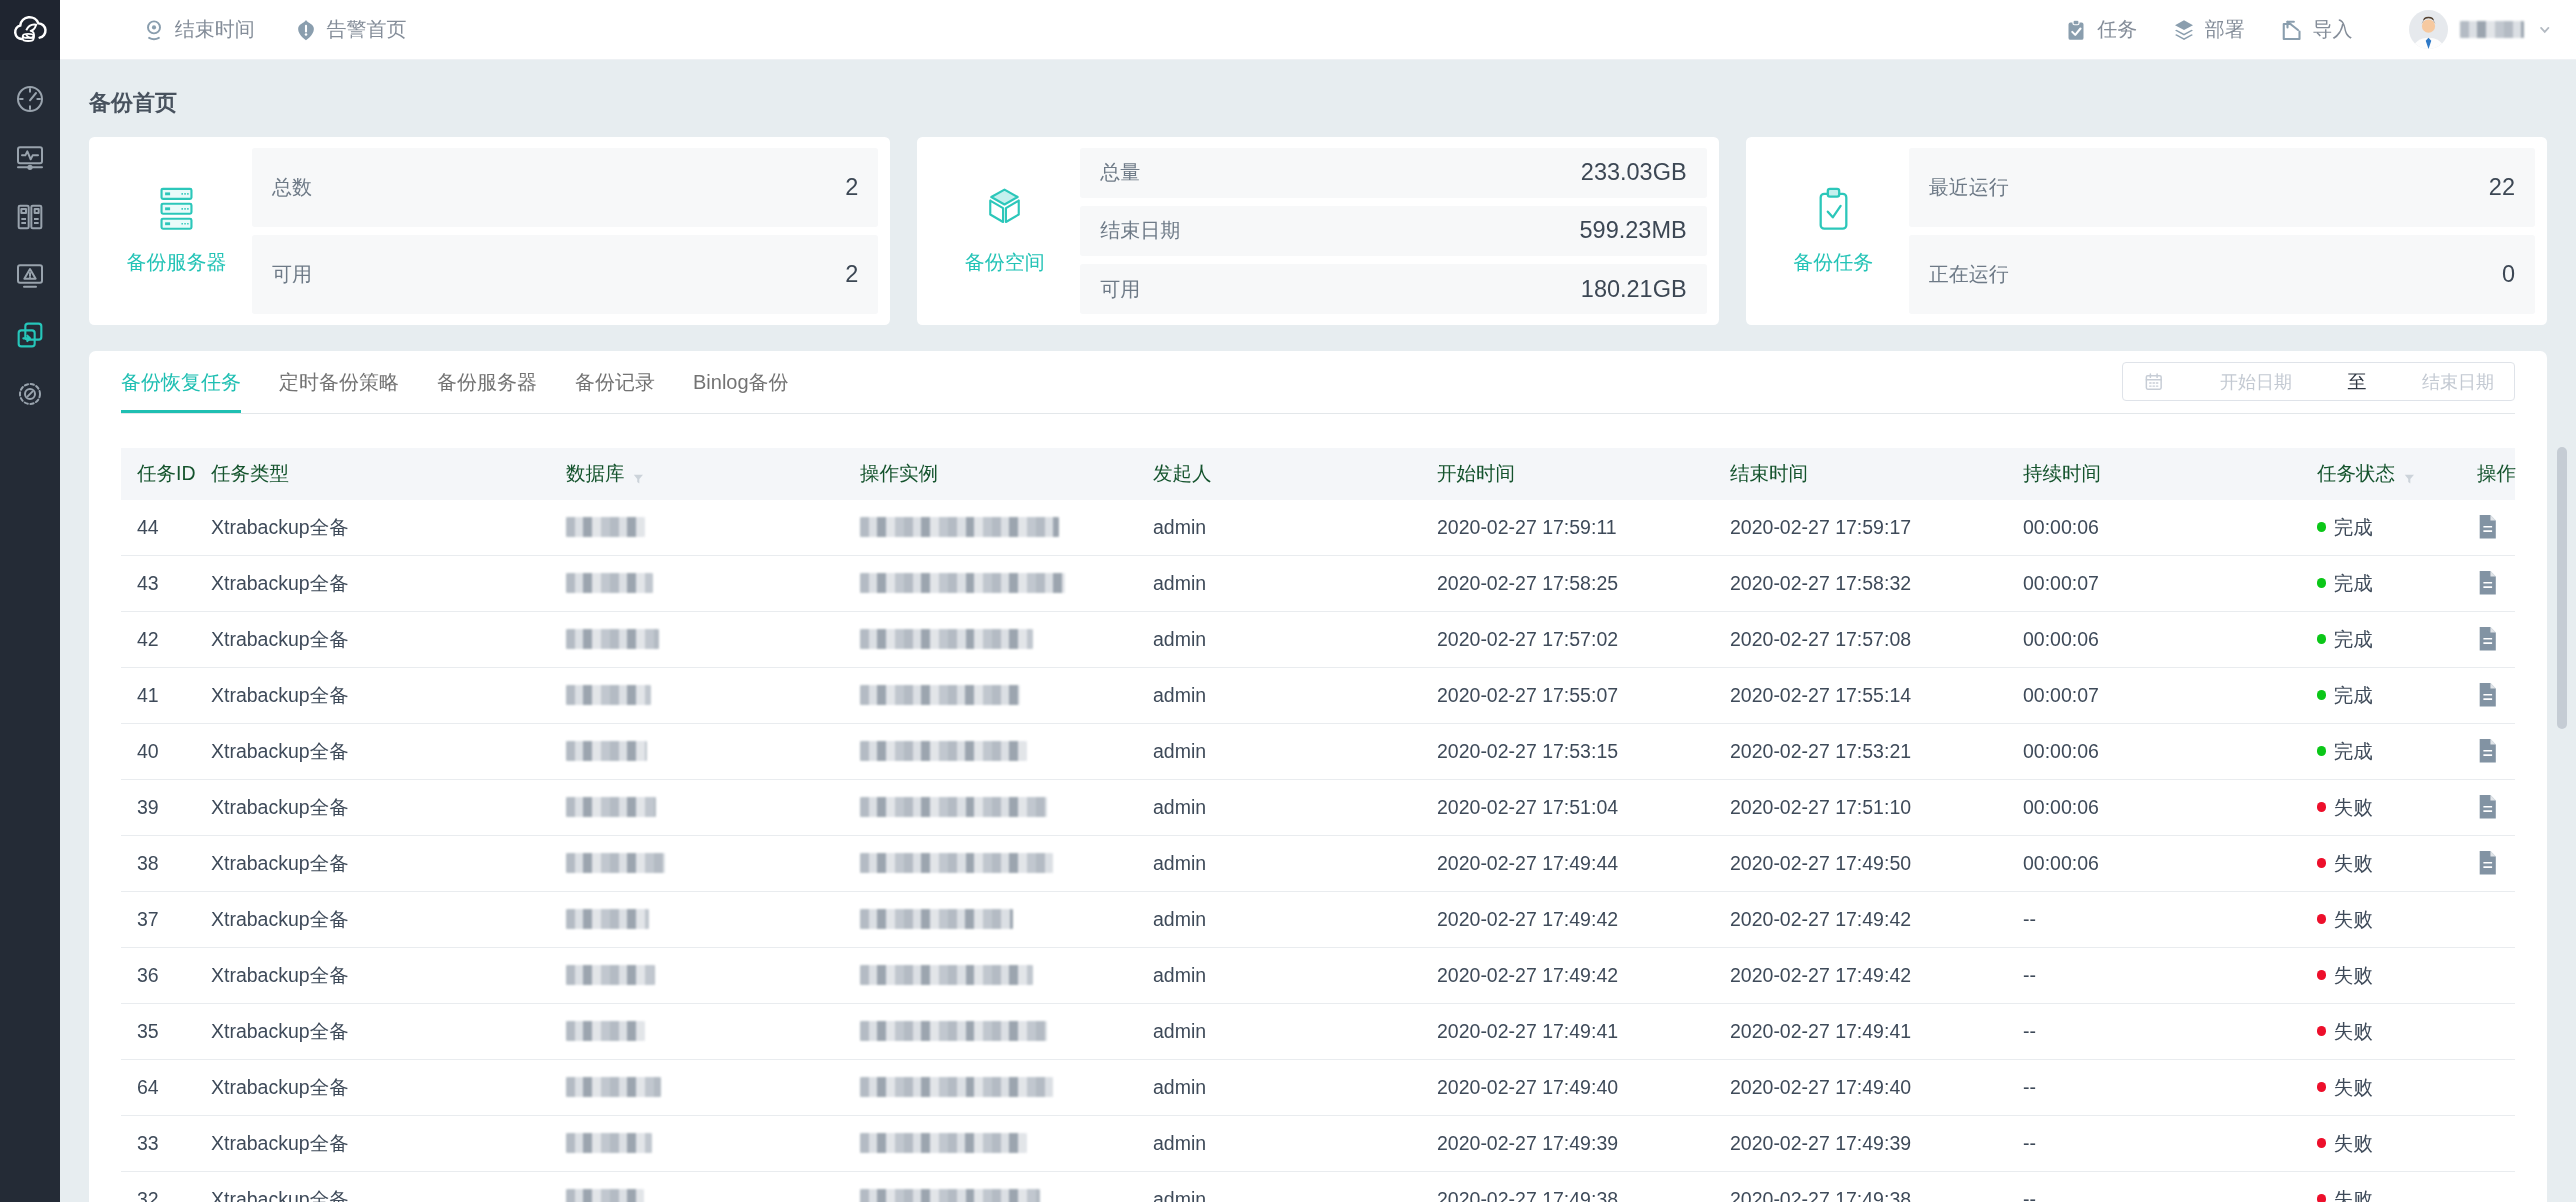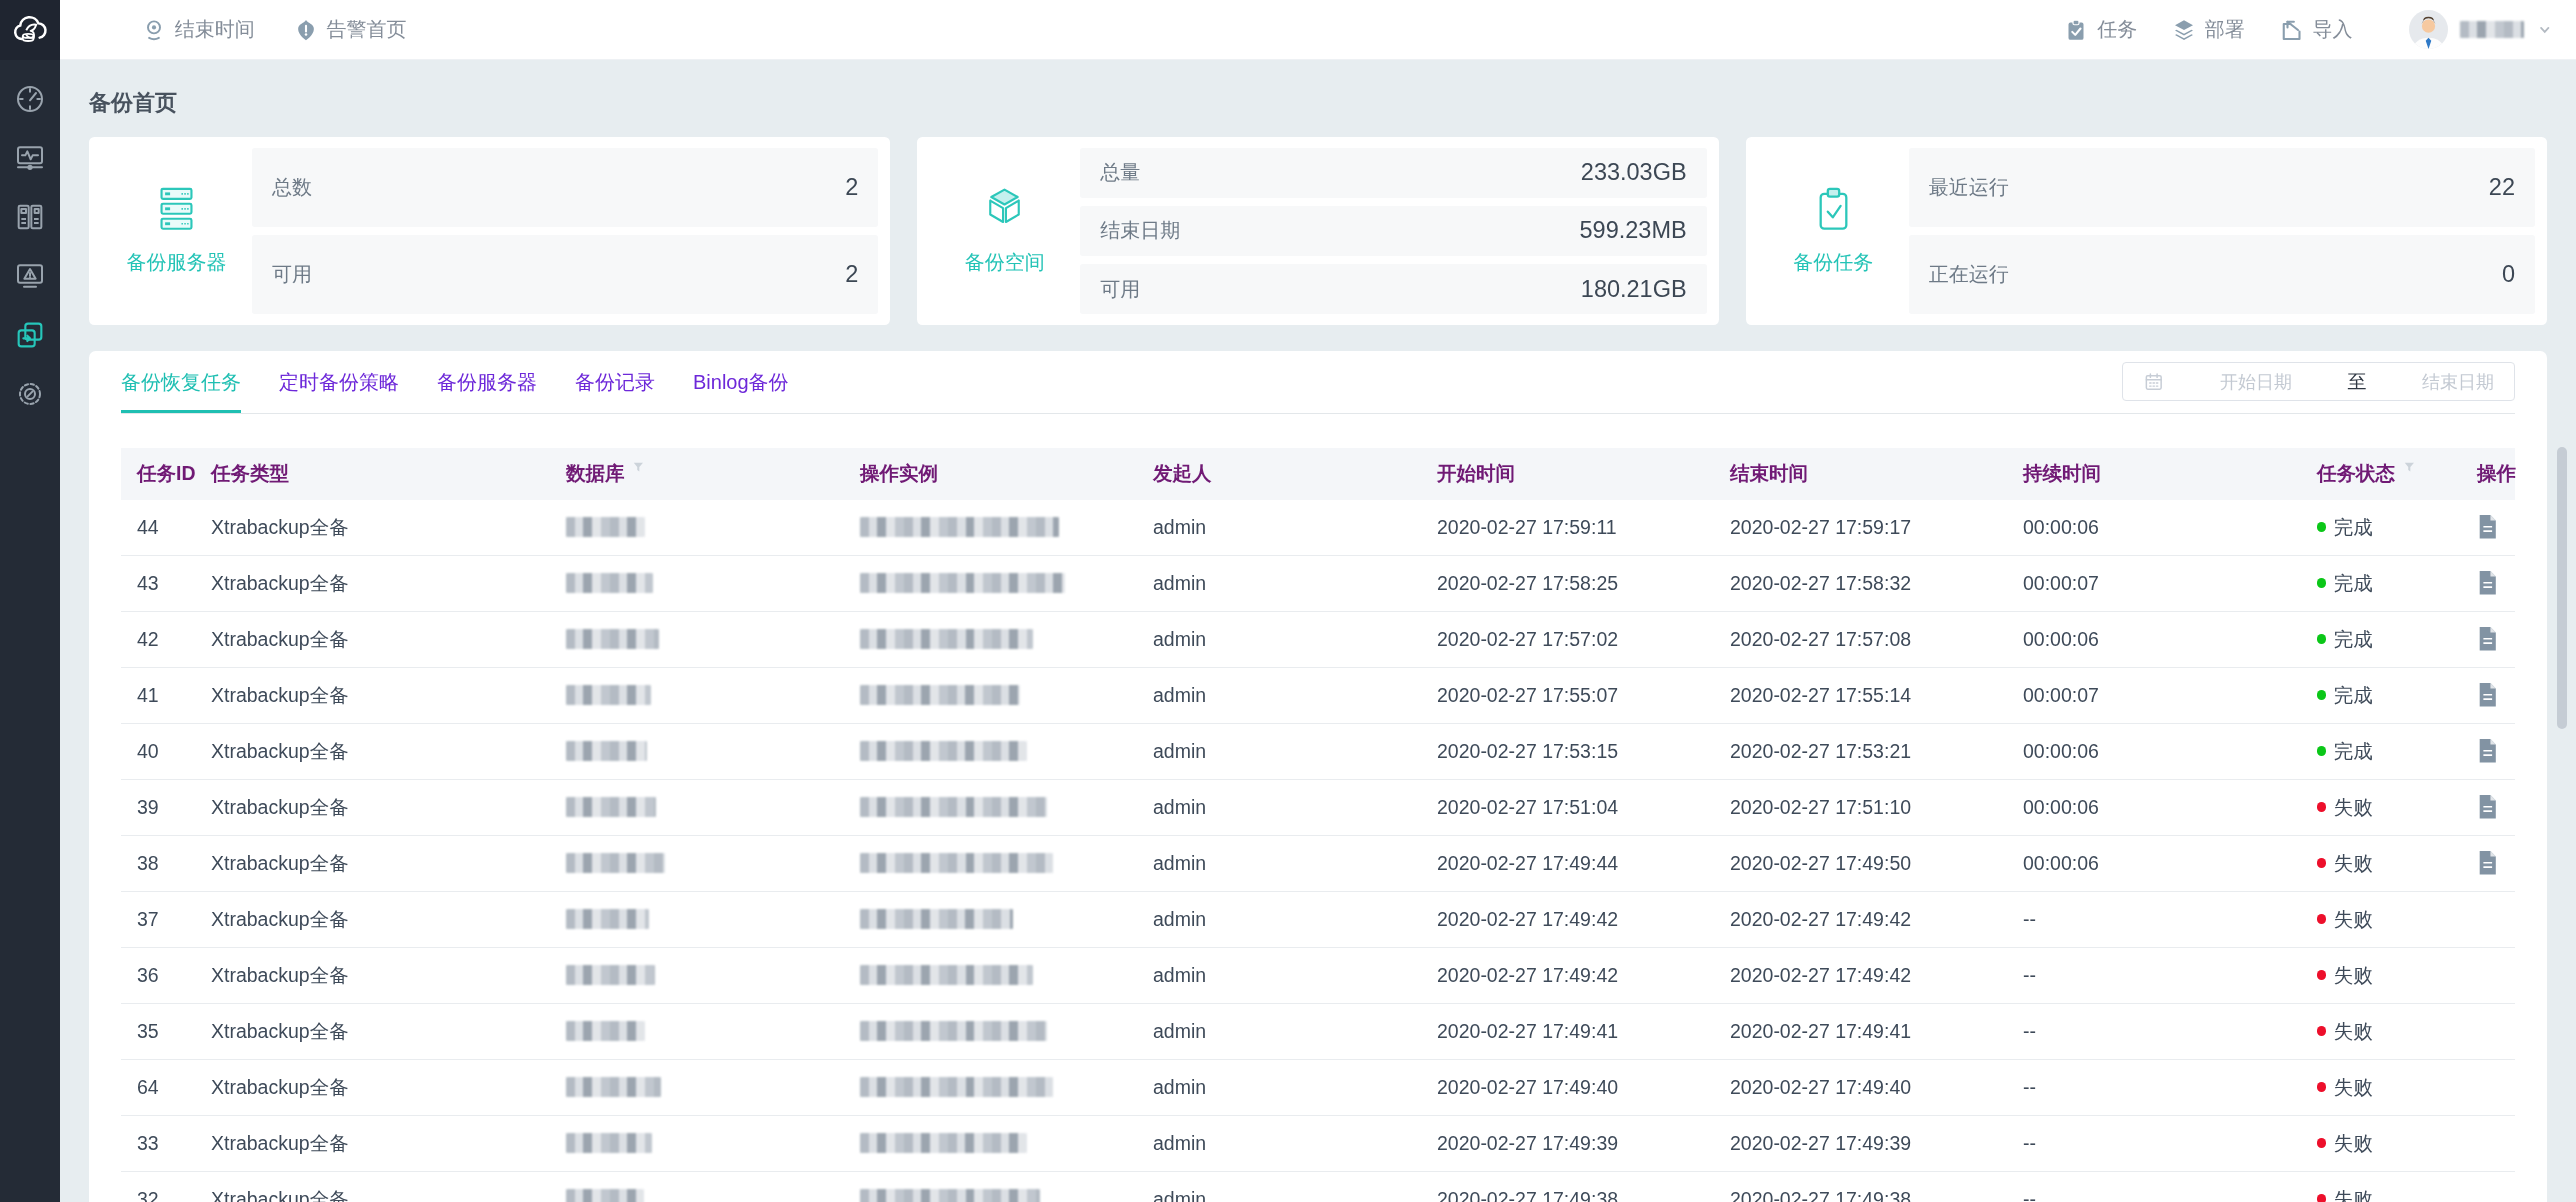--- a/index.html
+++ b/index.html
@@ -48,34 +48,34 @@
   .card-stats{flex:1;display:flex;flex-direction:column;gap:8px;min-width:0}
   .stat{flex:1;background:#f7f8f9;border-radius:2.7px;display:flex;align-items:center;
     justify-content:space-between;padding:0 20px}
   .stat-label{font-size:20px;color:#6e7a87}
   .stat-value{font-size:23.5px;color:#3c4754}
   
   .panel{margin-top:25.5px;background:#fff;border-radius:6.7px 6.7px 0 0;padding:0 32px;
     box-sizing:border-box;height:852px}
   .tabs-row{height:62px;display:flex;border-bottom:0.7px solid #e3e7ea}
   .tabs{display:flex;gap:38px;align-items:flex-end}
-  .tab{font-size:20px;color:#6d28d9;padding-bottom:17px;position:relative;cursor:pointer;white-space:nowrap}
+  .tab{font-size:20px;color:#737373;padding-bottom:17px;position:relative;cursor:pointer;white-space:nowrap}
   .tab.active{color:#1fbfb2}
   .tab.active::after{content:"";position:absolute;left:0;right:0;bottom:-0.7px;height:3.4px;background:#1fbfb2}
   .daterange{margin-left:auto;align-self:center;width:393px;height:39px;background:#fff;
     border:1.3px solid #dfe3e9;border-radius:4px;display:flex;align-items:center;
     justify-content:space-between;padding:0 20px;box-sizing:border-box}
   .cal{width:21.5px;height:21.5px;color:#c7cdd6;display:flex;flex:none}
   .cal svg{width:100%;height:100%}
   .dr-ph{font-size:18px;color:#c3c9d2;white-space:nowrap}
   .dr-sep{font-size:19px;color:#2e3642}
   
   .grid-cols{display:grid;grid-template-columns:74px 355px 294px 293px 284px 293px 293px 294px 160px 1fr;align-items:center}
   .thead{margin-top:34px;height:52px;background:#f4f6f9}
-  .th{font-size:19.5px;font-weight:bold;color:#701a75;padding-left:16px;display:flex;align-items:flex-start;gap:6.7px;white-space:nowrap}
+  .th{font-size:19.5px;font-weight:normal;color:#14532d;padding-left:16px;display:flex;align-items:flex-end;gap:6.7px;white-space:nowrap}
   .funnel{width:14.8px;height:14.8px;color:#ccd3da;display:flex;cursor:pointer}
   .funnel svg{width:100%;height:100%}
   .tr{height:55px;border-bottom:0.7px solid #e9ecef}
   .td{font-size:19.5px;color:#3e4a59;padding-left:16px;display:flex;align-items:center;white-space:nowrap}
   .dot{width:9.4px;height:9.4px;border-radius:50%;margin-right:7.4px;flex:none}
   .log-btn{width:21.5px;height:25.5px;color:#8293a3;cursor:pointer;display:flex}
   .log-btn svg{width:100%;height:100%}
   
   .scroll-thumb{position:absolute;right:8.7px;top:447px;width:10.7px;height:282px;background:#c5ccd4;border-radius:5.4px;z-index:7}
 </style>

